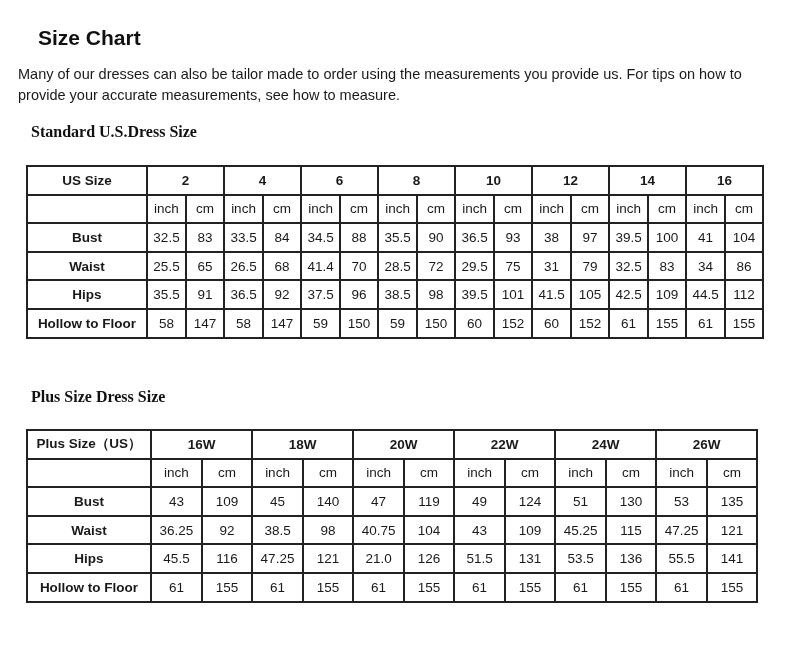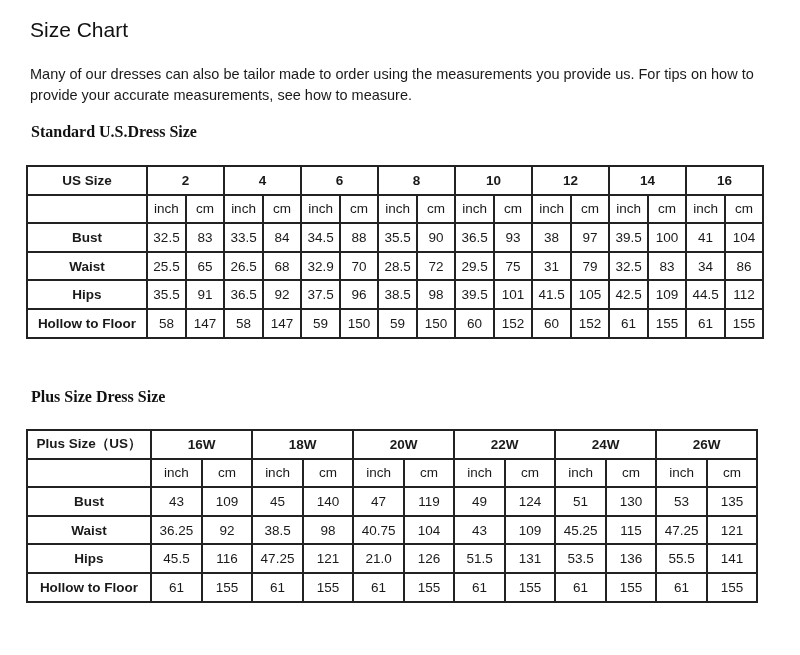--- a/index.html
+++ b/index.html
@@ -2,24 +2,24 @@
 <html><head>
 <meta charset="utf-8">
 <style>
   html, body { margin: 0; padding: 0; background: #ffffff; }
   body {
     width: 800px; height: 655px; position: relative; overflow: hidden;
     font-family: "Liberation Sans", sans-serif; color: #111;
   }
   .title {
     position: absolute; left: 30px; top: 18px;
-    font-size: 21px; font-weight: normal; margin: 0;
+    font-size: 21px; font-weight: bold; margin: 8px;
   }
   .intro {
-    position: absolute; left: 30px; top: 64px; width: 750px;
+    position: absolute; left: 18px; top: 64px; width: 750px;
     font-size: 14.5px; line-height: 21px; color: #1a1a1a; margin: 0;
   }
   .section-title {
     position: absolute; left: 31px;
     font-size: 16px; font-weight: bold; margin: 0;
   }
   #std-title { top: 123px; font-family: Liberation Serif, serif; }
   #plus-title { top: 388px; font-family: Liberation Serif, serif; }
   table.chart {
     position: absolute; left: 26px;
@@ -118,21 +118,21 @@
         <td>100</td>
         <td>41</td>
         <td>104</td>
       </tr>
       <tr>
         <td class="rowlabel">Waist</td>
         <td>25.5</td>
         <td>65</td>
         <td>26.5</td>
         <td>68</td>
-        <td>32.9</td>
+        <td>41.4</td>
         <td>70</td>
         <td>28.5</td>
         <td>72</td>
         <td>29.5</td>
         <td>75</td>
         <td>31</td>
         <td>79</td>
         <td>32.5</td>
         <td>83</td>
         <td>34</td>

